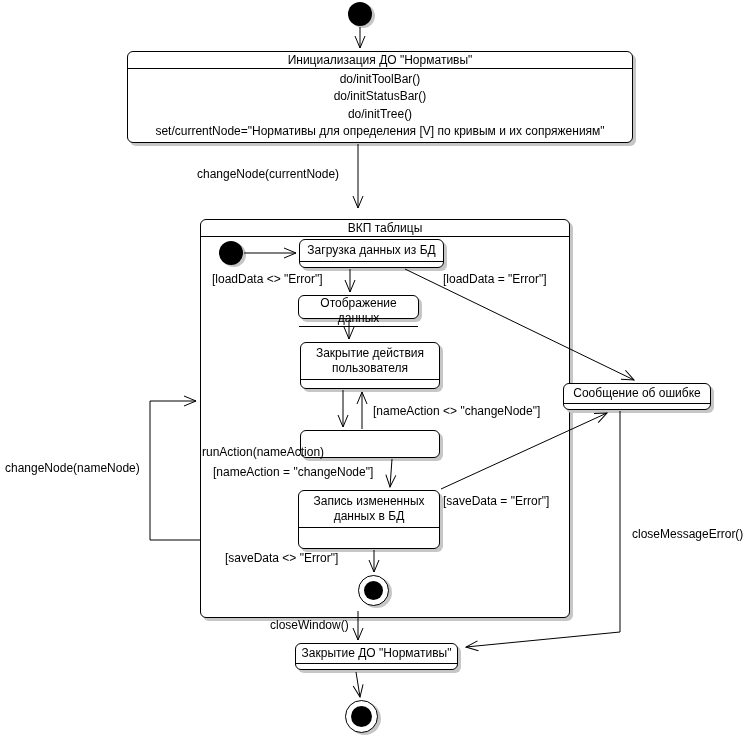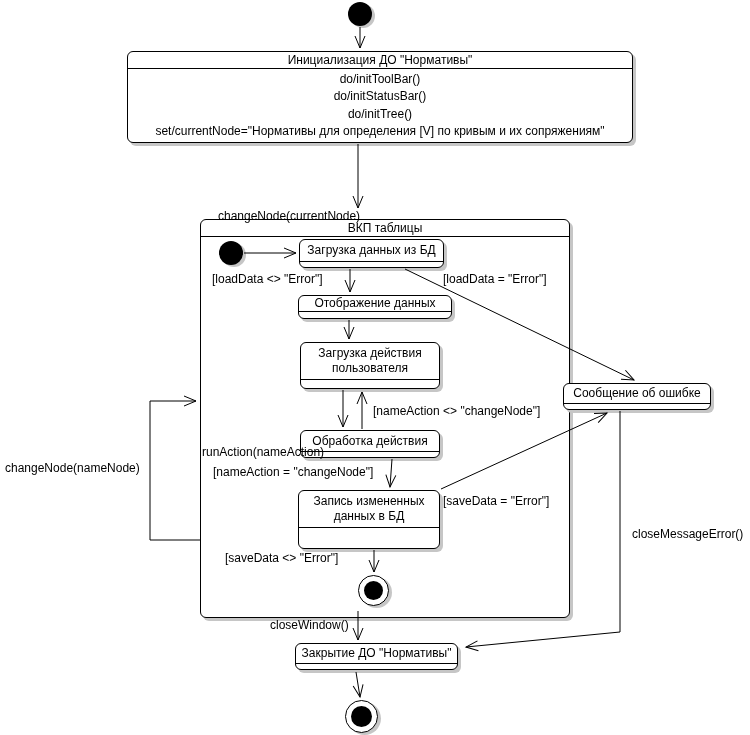--- a/index.html
+++ b/index.html
@@ -60,39 +60,36 @@
 
   <div class="dot" style="left:219px; top:241px; width:24px; height:24px;"></div>
 
   <div class="state" style="left:299px; top:239px; width:145px; height:29px;">
     <div class="s-name">
         <span>Загрузка данных из БД</span>
       </div>
     <div class="s-foot"></div>
   </div>
 
-  <div class="state" style="left:298px; top:295px; width:154px; height:24px;gap:24px;">
+  <div class="state" style="left:298px; top:295px; width:121px; height:24px;gap:24px;">
     <div class="s-name">
         <span>Отображение данных</span>
       </div>
     <div class="s-foot"></div>
   </div>
 
   <div class="state" style="left:300px; top:342px; width:140px; height:47px;">
     <div class="s-name">
-      <span>Загрузка действия</span>
+      <span>Закрытие действия</span>
       <span>пользователя</span>
     </div>
     <div class="s-foot" style="height:8px;"></div>
   </div>
 
   <div class="state" style="left:300px; top:430px; width:140px; height:28px;">
-    <div class="s-name">
-        <span>Обработка действия</span>
-      </div>
     <div class="s-foot"></div>
   </div>
 
   <div class="state" style="left:298px; top:490px; width:142px; height:59px;">
     <div class="s-name" style="flex:0 0 37px;">
       <span>Запись измененных</span>
       <span>данных в БД</span>
     </div>
     <div class="s-foot" style="flex:1;"></div>
   </div>
@@ -112,21 +109,21 @@
     <div class="s-name">
         <span>Закрытие ДО "Нормативы"</span>
       </div>
     <div class="s-foot"></div>
   </div>
 
   <div class="final" style="left:345px; top:700px; width:33px; height:33px;">
     <div class="core" style="width:21px; height:21px;"></div>
   </div>
 
-  <div class="elabel" style="left:218px; top:168px;margin-top:42px;">changeNode(currentNode)</div>
+  <div class="elabel" style="left:197px; top:168px;">changeNode(currentNode)</div>
   <div class="elabel" style="left:212px; top:273px;">[loadData &lt;&gt; "Error"]</div>
   <div class="elabel" style="left:443px; top:273px;">[loadData = "Error"]</div>
   <div class="elabel" style="left:202px; top:405px;margin-top:41px;">runAction(nameAction)</div>
   <div class="elabel" style="left:373px; top:405px;">[nameAction &lt;&gt; "changeNode"]</div>
   <div class="elabel" style="left:213px; top:466px;">[nameAction = "changeNode"]</div>
   <div class="elabel" style="left:443px; top:495px;">[saveData = "Error"]</div>
   <div class="elabel" style="left:225px; top:552px;">[saveData &lt;&gt; "Error"]</div>
   <div class="elabel" style="left:5px; top:462px;">changeNode(nameNode)</div>
   <div class="elabel" style="left:270px; top:619px;">closeWindow()</div>
   <div class="elabel" style="left:632px; top:528px;">closeMessageError()</div>

